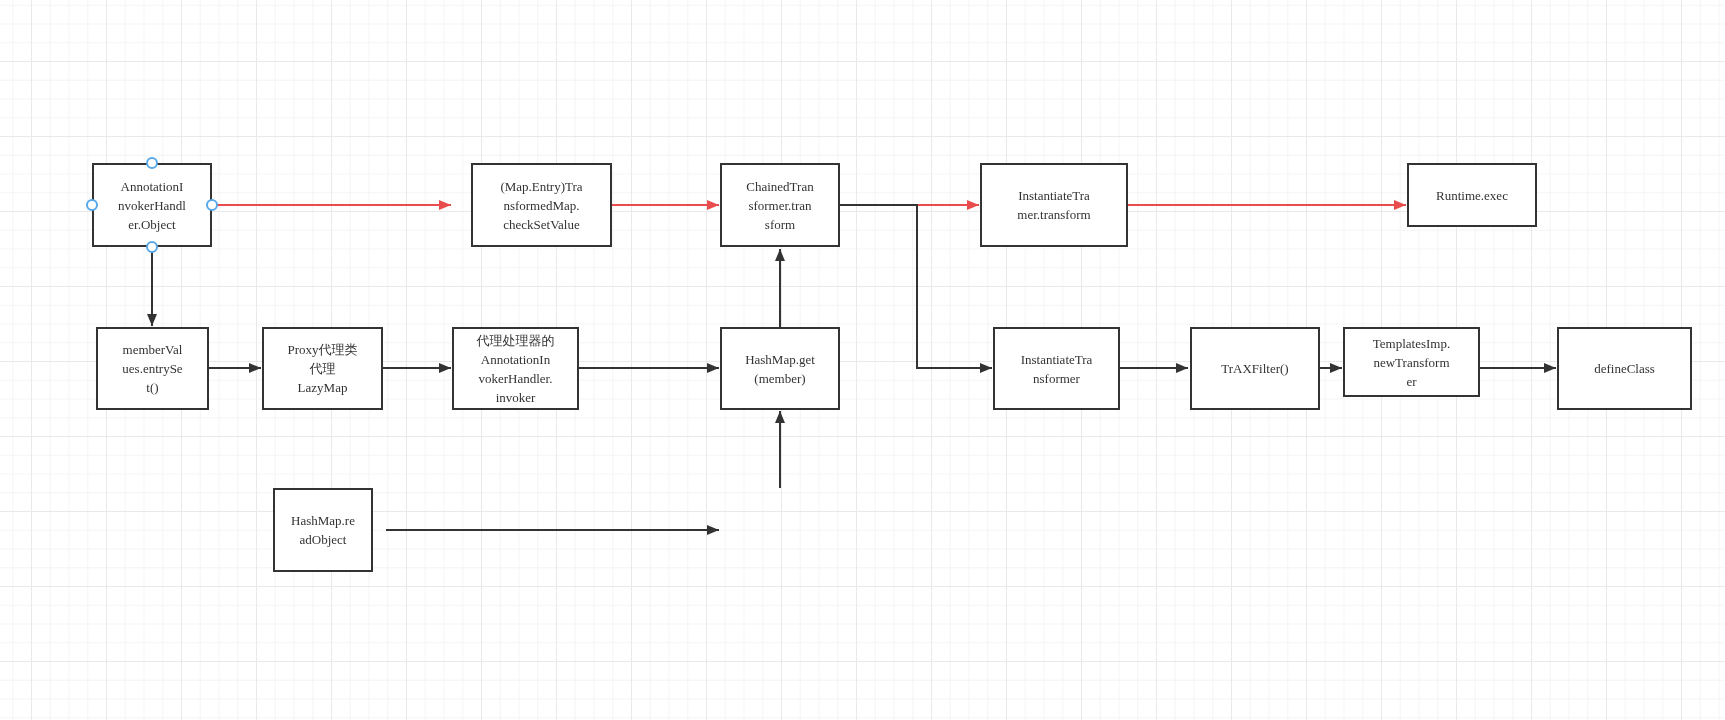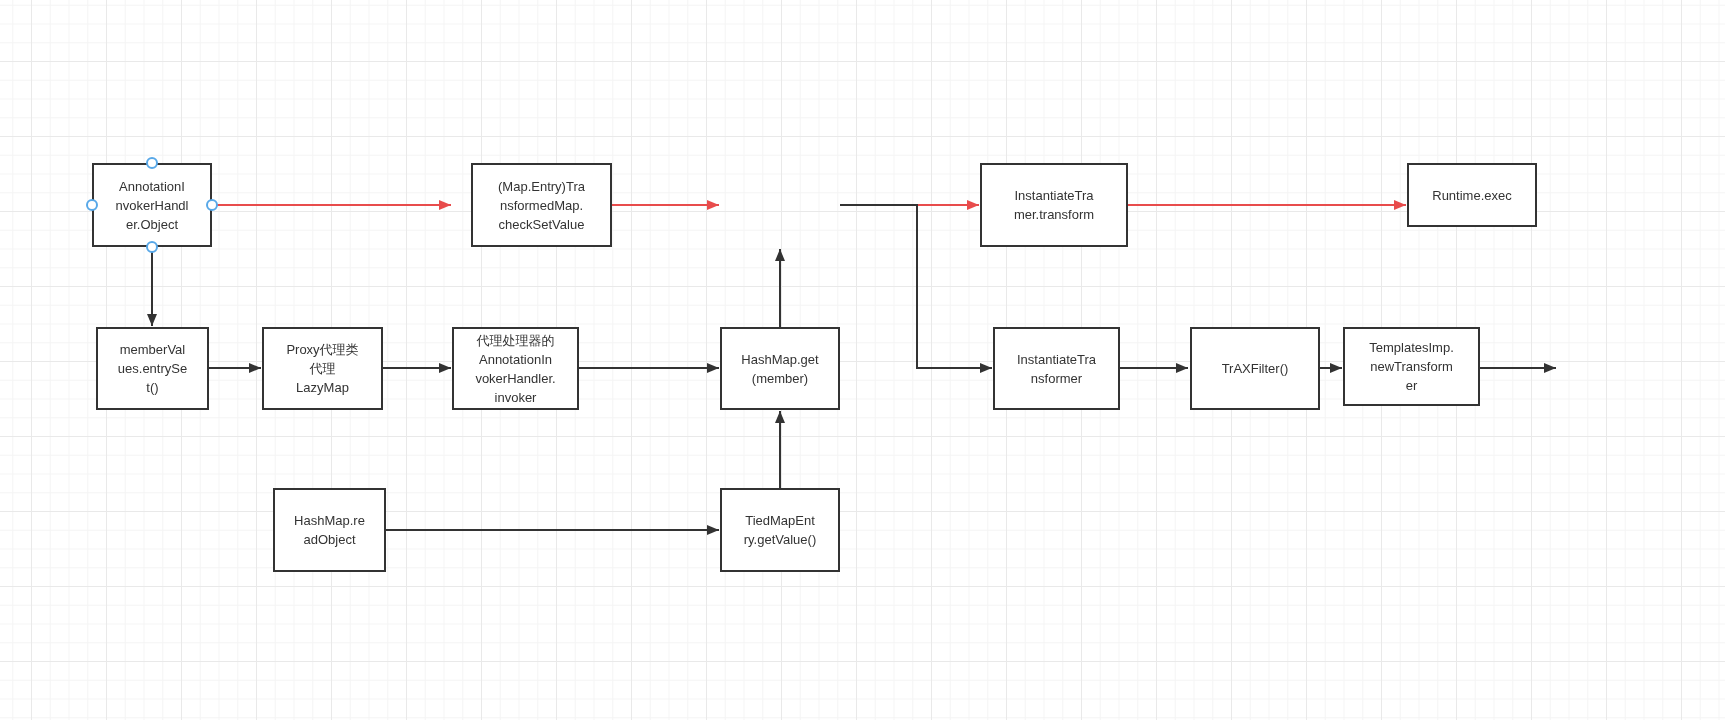--- a/index.html
+++ b/index.html
@@ -19,20 +19,21 @@
     width:1725px;height:720px;
     overflow:hidden;
     background-color:var(--canvas-bg);
     background-image:
       linear-gradient(var(--grid-major) 1px, transparent 1px),
       linear-gradient(90deg, var(--grid-major) 1px, transparent 1px),
       linear-gradient(var(--grid-minor) 1px, transparent 1px),
       linear-gradient(90deg, var(--grid-minor) 1px, transparent 1px);
     background-size:75px 75px,75px 75px,18.75px 18.75px,18.75px 18.75px;
     background-position:31px 61px,31px 61px,12.25px 4.75px,12.25px 4.75px;
+    font-family:Liberation Serif, serif;
   }
   svg.edges{position:absolute;left:0;top:0;z-index:1;}
   .edge{fill:none;stroke-width:2;}
   .edge-red{stroke:var(--edge-highlight);}
   .edge-black{stroke:var(--edge-default);}
   .mk-red{fill:var(--edge-highlight);}
   .mk-black{fill:var(--edge-default);}
   .node{
     position:absolute;z-index:2;
     box-sizing:border-box;
@@ -90,20 +91,25 @@
   <div class="node" style="left:92px;top:163px;width:120px;height:84px">
     <span class="node-label">AnnotationI
 nvokerHandl
 er.Object</span>
   </div>
   <div class="node" style="left:471px;top:163px;width:141px;height:84px">
     <span class="node-label">(Map.Entry)Tra
 nsformedMap.
 checkSetValue</span>
   </div>
+  <div class="node" style="left:720px;top:163px;width:120px;height:84px">
+    <span class="node-label">ChainedTran
+sformer.tran
+sform</span>
+  </div>
   <div class="node" style="left:980px;top:163px;width:148px;height:84px">
     <span class="node-label">InstantiateTra
 mer.transform</span>
   </div>
   <div class="node" style="left:1407px;top:163px;width:130px;height:64px">
     <span class="node-label">Runtime.exec</span>
   </div>
 
   <div class="node" style="left:96px;top:327px;width:113px;height:83px">
     <span class="node-label">memberVal
@@ -125,33 +131,32 @@
     <span class="node-label">HashMap.get
 (member)</span>
   </div>
   <div class="node" style="left:993px;top:327px;width:127px;height:83px">
     <span class="node-label">InstantiateTra
 nsformer</span>
   </div>
   <div class="node" style="left:1190px;top:327px;width:130px;height:83px">
     <span class="node-label">TrAXFilter()</span>
   </div>
-  <div class="node" style="left:1343px;top:327px;width:137px;height:79px">
+  <div class="node" style="left:1343px;top:327px;width:137px;height:70px">
     <span class="node-label">TemplatesImp.
 newTransform
 er</span>
   </div>
+  <div class="node" style="left:1557px;top:327px;width:135px;height:83px">
+    <span class="node-label">defineClass</span>
+  </div>
 
-  <div class="node" style="left:273px;top:488px;width:113px;height:84px">
+  <div class="node" style="left:273px;top:488px;width:100px;height:84px">
     <span class="node-label">HashMap.re
 adObject</span>
-  </div>
-  <div class="node" style="left:720px;top:488px;width:120px;height:84px">
-    <span class="node-label">TiedMapEnt
-ry.getValue()</span>
   </div>
 
   <div class="handle" style="left:152px;top:163px"></div>
   <div class="handle" style="left:92px;top:205px"></div>
   <div class="handle" style="left:212px;top:205px"></div>
   <div class="handle" style="left:152px;top:247px"></div>
 
 </div>
 
 </body></html>

